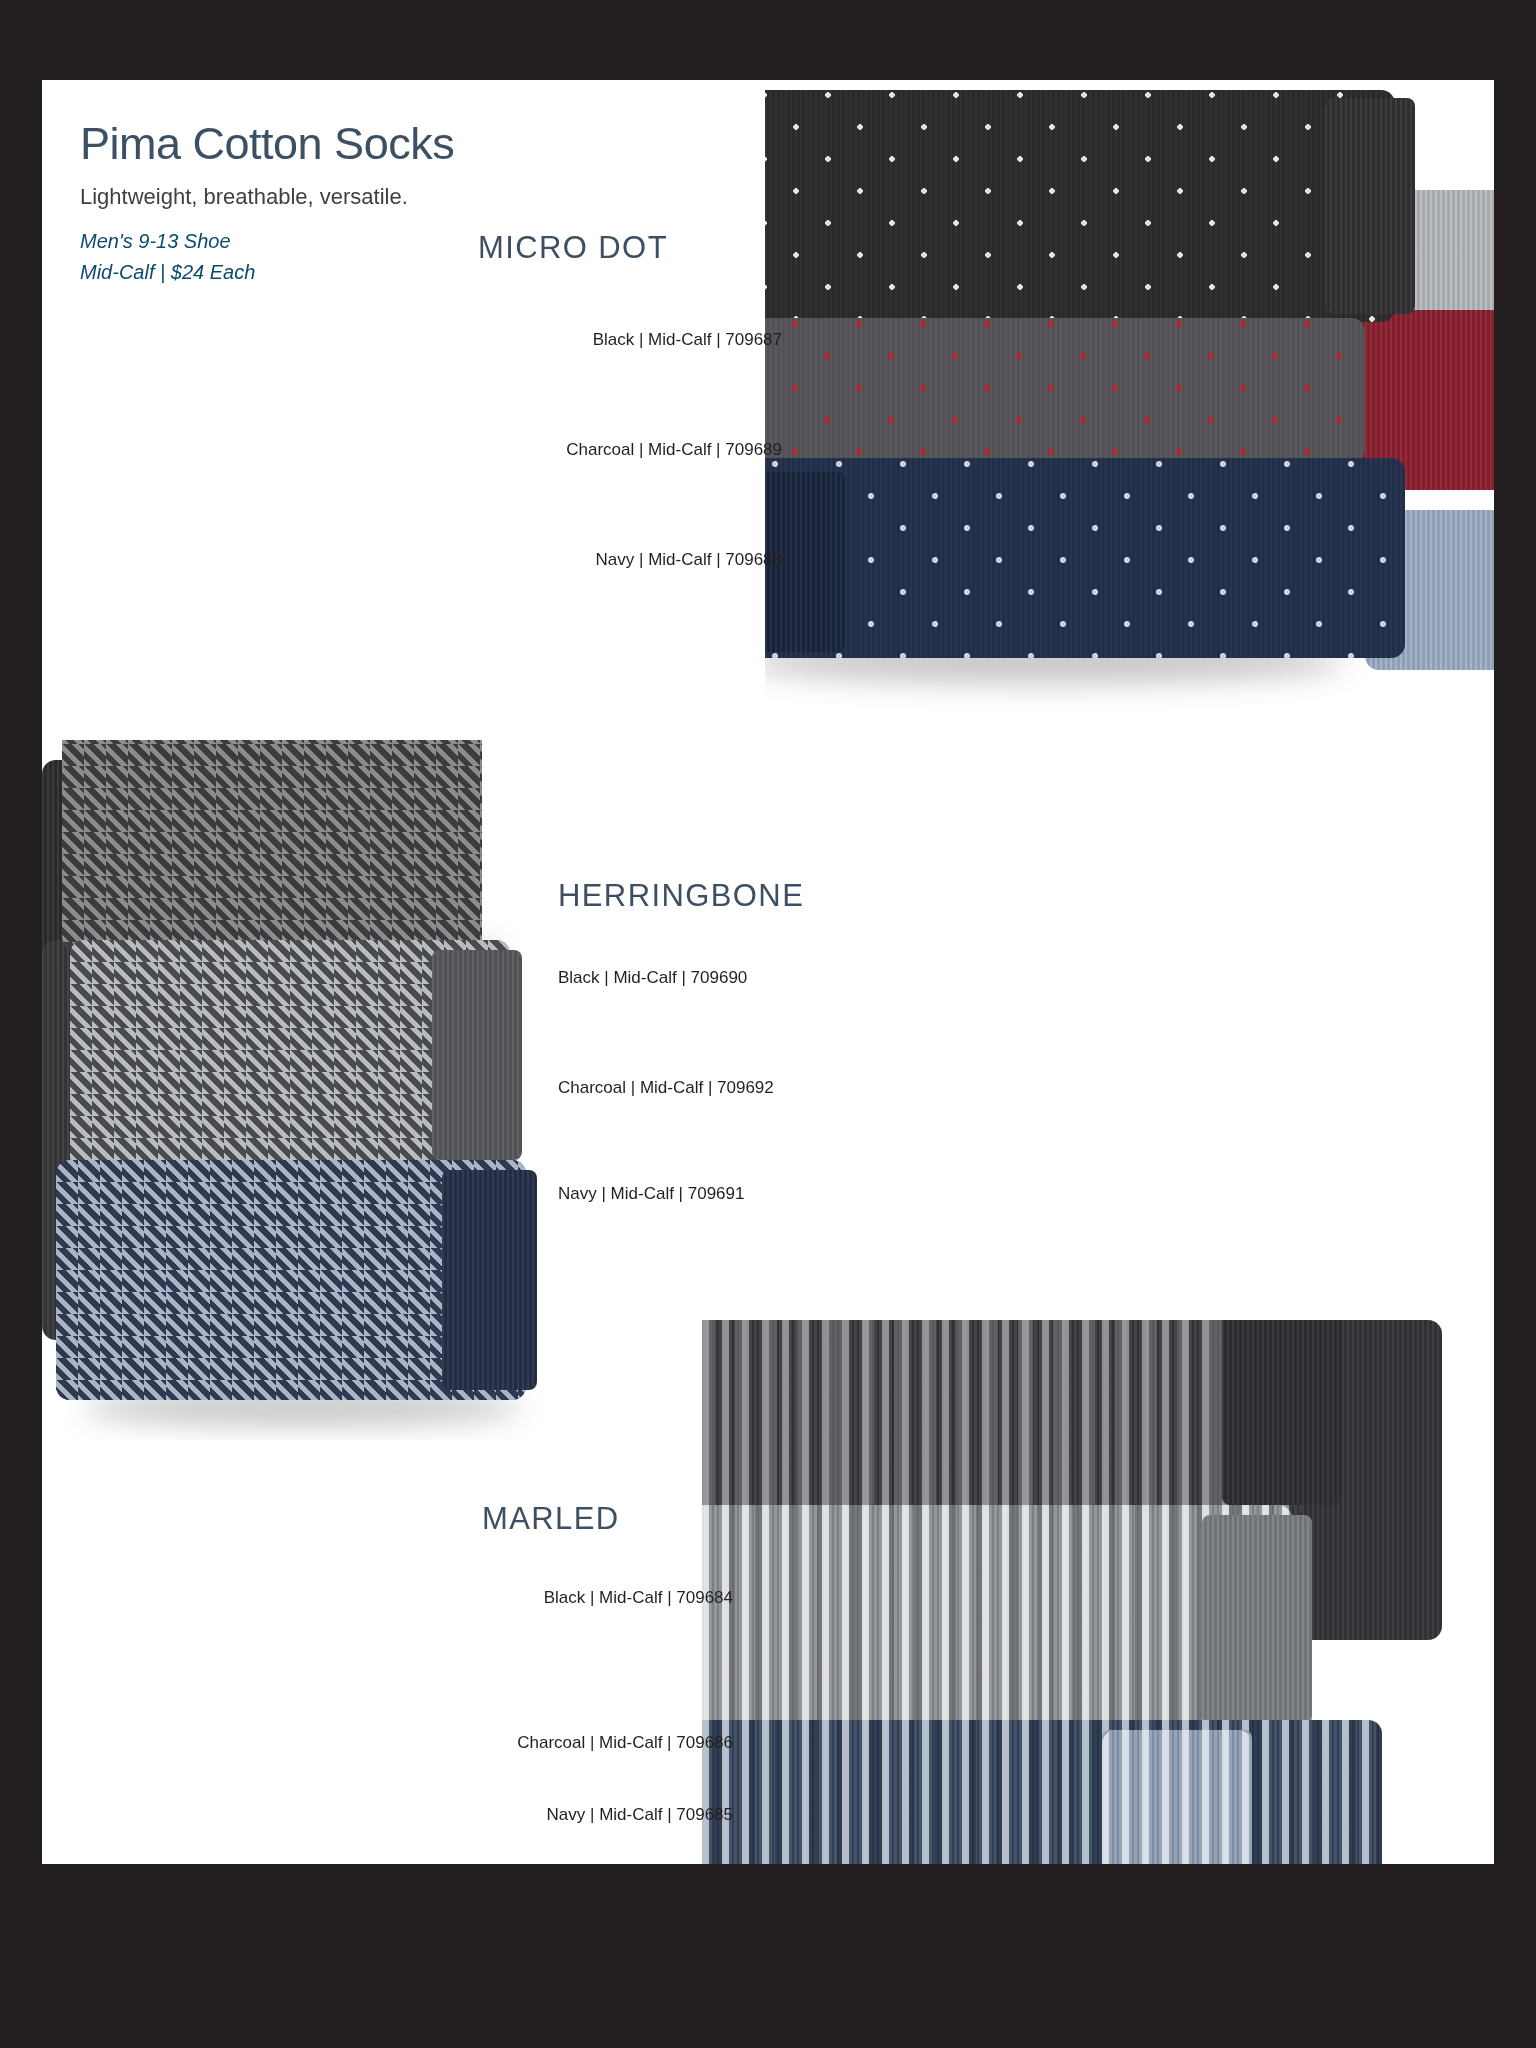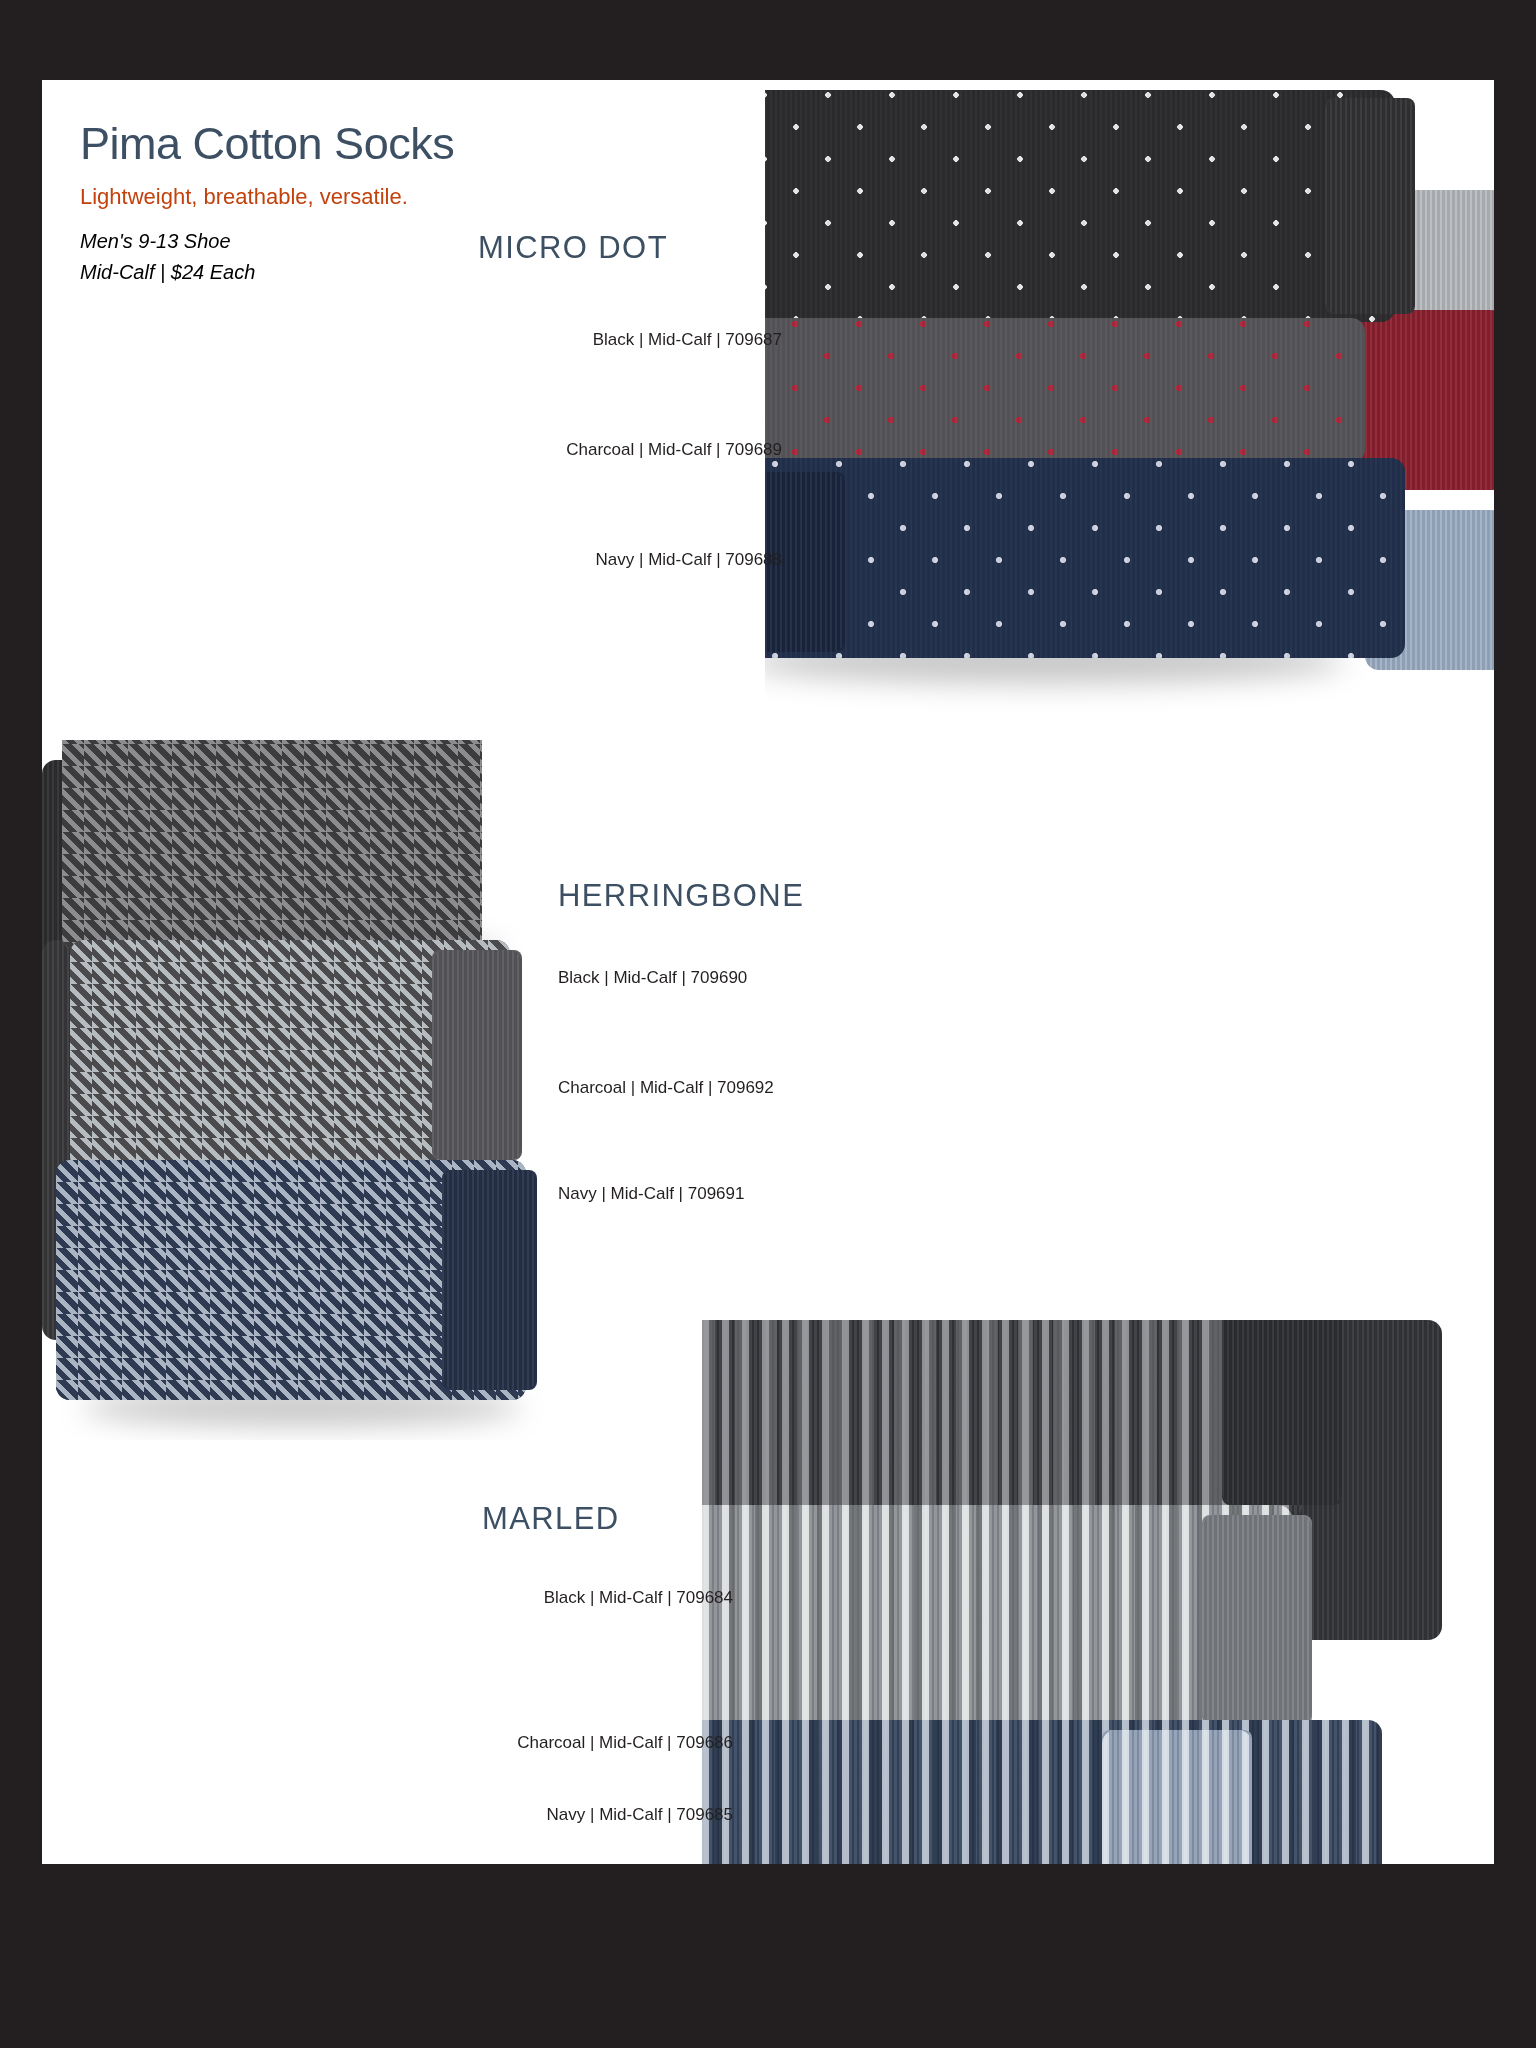--- a/index.html
+++ b/index.html
@@ -32,26 +32,26 @@
   }
   .title {
     font-size: 45px;
     color: #3d4f63;
     letter-spacing: -0.5px;
     margin: 0 0 14px 0;
     font-weight: normal;
   }
   .subtitle {
     font-size: 22px;
-    color: #c2410c;
+    color: #404040;
     margin: 0 0 16px 0;
   }
   .spec {
     font-size: 20px;
-    color: #000000;
+    color: #0c4a6e;
     font-style: italic;
     line-height: 1.55;
   }
 
   
   .sec-heading {
     position: absolute;
     font-size: 31px;
     letter-spacing: 1.4px;
     color: #3d4f63;

